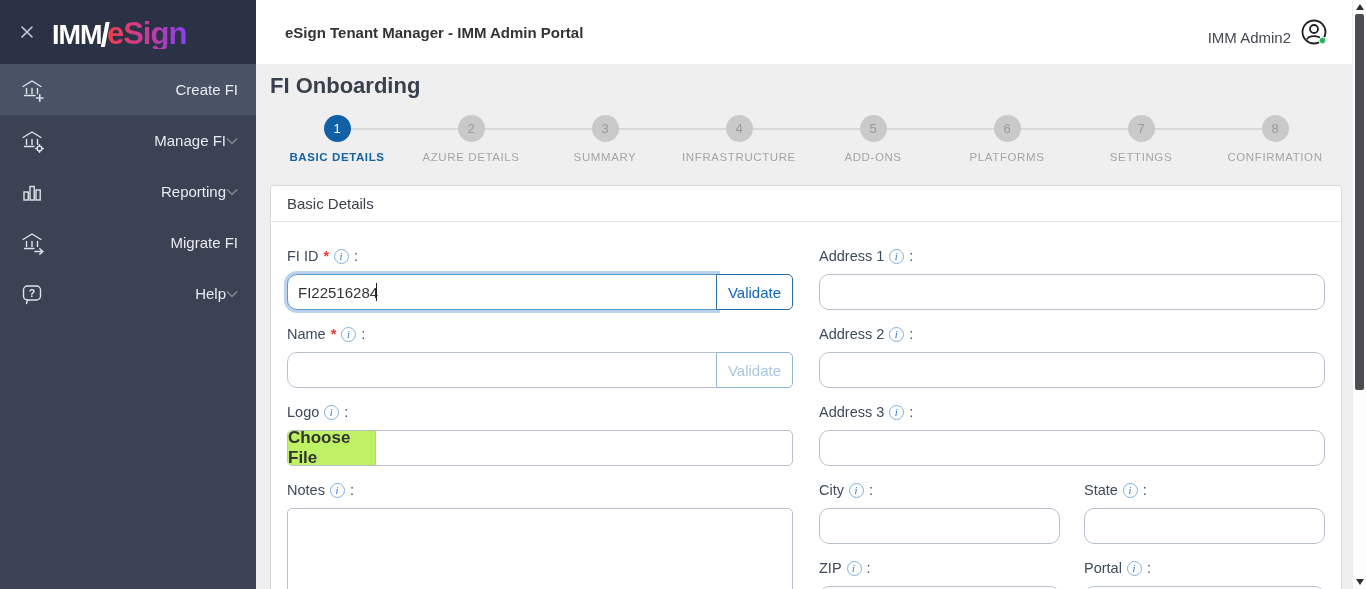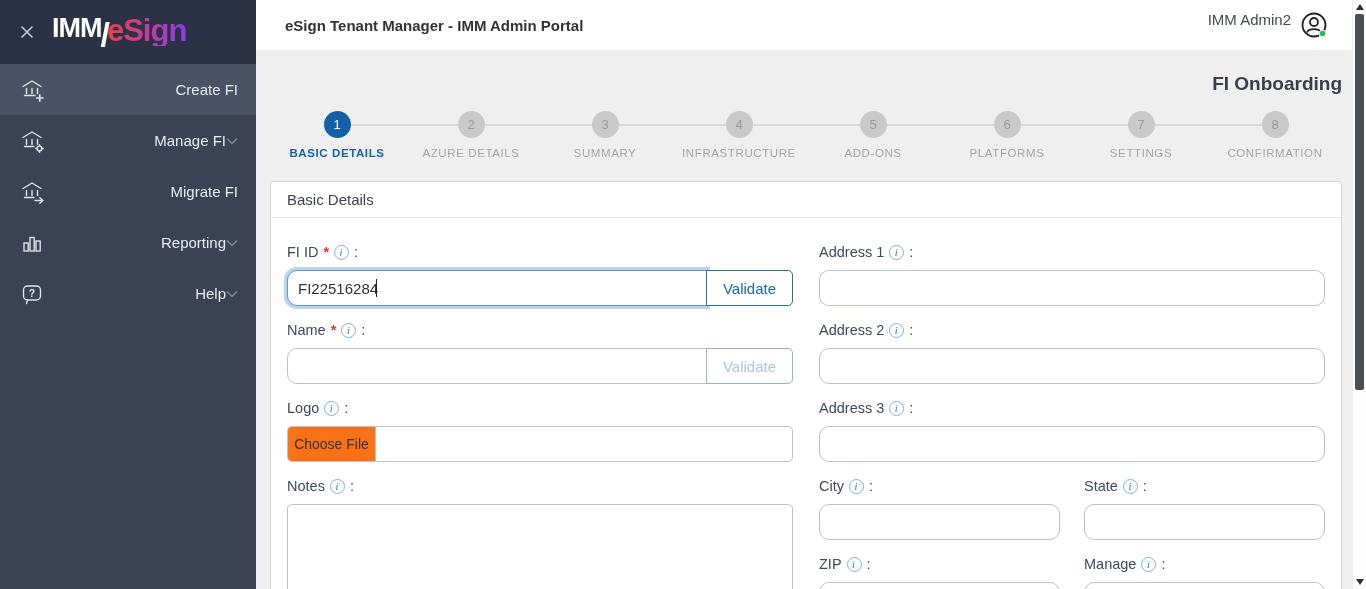--- a/index.html
+++ b/index.html
@@ -2,40 +2,40 @@
 <html><head>
 <meta charset="utf-8">
 <style>
   * { margin:0; padding:0; box-sizing:border-box; }
   html,body { width:1366px; height:589px; overflow:hidden; font-family:"Liberation Sans", sans-serif; background:#efeff0; }
 
   
   .sidebar { position:absolute; left:0; top:0; bottom:0; width:256px; background:#3a4254; z-index:5; }
   .logo-block { height:64px; background:#2b3245; display:flex; align-items:center; padding:0 16px; }
   .close-icon { width:22px; height:22px; margin-right:14px; display:flex; align-items:center; justify-content:center; cursor:pointer; }
-  .brand { display:flex; align-items:flex-start; line-height:1; }
+  .brand { display:flex; align-items:flex-end; line-height:1; }
   .brand-imm { color:#ffffff; font-weight:bold; font-size:27px; letter-spacing:-1px; }
   .brand-slash { color:#ffffff; font-weight:bold; font-size:34px; margin:0 -3px 0 -1px; position:relative; top:2px; }
   .brand-esign { font-weight:bold; font-size:31px; letter-spacing:-1px; background:linear-gradient(90deg,#ef4048 0%,#c93d92 45%,#8a3ff0 100%); -webkit-background-clip:text; background-clip:text; color:transparent; }
   .nav-item { height:51px; display:flex; align-items:center; padding:0 18px 0 20px; color:#e8eaef; font-size:15px; cursor:pointer;text-align:right; }
   .nav-item.active { background:#4a5366; }
   .nav-icon { width:24px; height:24px; margin-right:20px; flex:0 0 24px; display:flex; align-items:center; justify-content:center; }
   .nav-label { flex:1; }
   .nav-chevron { width:12px; height:8px; opacity:.75; }
 
   
-  .header { position:absolute; left:256px; right:0; top:0; height:50px; background:#ffffff; display:flex; align-items:center; padding:0 38px 0 29px; z-index:4;gap:40px; }
+  .header { position:absolute; left:256px; right:0; top:0; height:64px; background:#ffffff; display:flex; align-items:center; padding:0 38px 0 29px; z-index:4;gap:40px; }
   .header-title { font-size:15px; font-weight:bold; color:#333333; }
-  .header-right { margin-left:auto; display:flex; align-items:flex-start; gap:9px; }
+  .header-right { margin-left:auto; display:flex; align-items:flex-end; gap:9px; }
   .user-name { font-size:15px; color:#444a52; }
   .avatar { width:28px; height:28px; position:relative; cursor:pointer; }
 
   
   .content { position:absolute; left:256px; right:0; top:64px; bottom:0; background:#efeff0; overflow:hidden; }
-  .page-title { margin:9px 0 8px 14px; width:1072px; text-align:right; font-size:19px; font-weight:bold; color:#39404d; }
+  .page-title { margin:9px 0 8px 14px; width:1072px; text-align:left; font-size:22px; font-weight:bold; color:#39404d; }
 
   
   .stepper { position:relative; margin:13px 0 0 14px; width:1072px; height:62px; }
   .stepper-line { position:absolute; left:67px; right:67px; top:16px; height:2px; background:#d9d9d9; }
   .steps { position:relative; display:flex; }
   .step { flex:1; display:flex; flex-direction:column; align-items:center; cursor:pointer; }
   .step-circle { width:27px; height:27px; border-radius:50%; background:#c9c9c9; color:#9a9a9a; font-size:13px; display:flex; align-items:center; justify-content:center; position:relative; z-index:2; margin-top:3px; }
   .step.active .step-circle { background:#1261a7; color:#ffffff; }
   .step-label { margin-top:9px; font-size:11.5px; letter-spacing:.6px; color:#a5a5a5; white-space:nowrap; }
   .step.active .step-label { color:#1464a5; font-weight:bold; }
@@ -49,26 +49,26 @@
   .field { margin-bottom:14px; }
   .field-label { display:flex; align-items:center; gap:5px; margin-bottom:8px; font-size:14.5px; color:#3d4a5c; height:20px; }
   .req { color:#e53935; font-weight:bold; }
   .info-icon { width:15px; height:15px; border:1px solid #7fb0dc; border-radius:50%; color:#2a77c9; font-family:"Liberation Serif", serif; font-style:italic; font-size:10.5px; display:inline-flex; align-items:center; justify-content:center; cursor:pointer; padding-right:1px; }
   .colon { color:#3d4a5c; }
 
   .text-input { width:100%; height:36px; border:1px solid #b9c2cc; border-radius:10px; padding:0 10px; font-size:15px; color:#333; font-family:"Liberation Sans", sans-serif; background:#fff; outline:none; }
   .input-group { display:flex; position:relative; }
   .input-group .text-input { flex:1; border-top-right-radius:0; border-bottom-right-radius:0; }
   .input-group .text-input.focused { border-color:#5b9bd5; box-shadow:0 0 0 3px rgba(130,175,220,.55); }
-  .validate-btn { width:87px; height:36px; background:#ffffff; border:1px solid #2e6da4; border-left:1px solid #2e6da4; border-radius:0 5px 5px 0; margin-left:-1px; color:#1565c0; font-size:15px; font-family:"Liberation Sans", sans-serif; cursor:pointer; position:relative; z-index:1; }
+  .validate-btn { width:77px; height:36px; background:#ffffff; border:1px solid #2e6da4; border-left:1px solid #2e6da4; border-radius:0 5px 5px 0; margin-left:-1px; color:#1565c0; font-size:15px; font-family:"Liberation Sans", sans-serif; cursor:pointer; position:relative; z-index:1; }
   .validate-btn.disabled { color:#a9c6e2; border-color:#8fb4da; cursor:default; }
   .caret { position:absolute; left:89px; top:9px; width:1px; height:18px; background:#222; z-index:2; }
 
   .file-control { display:flex; height:36px; border:1px solid #b9c2cc; border-radius:5px; overflow:hidden; background:#fff; cursor:pointer; }
-  .file-btn { width:88px; background:#f97316; border-right:1px solid #b9c2cc; display:flex; align-items:center; justify-content:center; font-size:14px; color:#333; flex:0 0 88px; }
+  .file-btn { width:88px; background:#bef264; border-right:1px solid #b9c2cc; display:flex; align-items:center; justify-content:center; font-size:17px; color:#333; flex:0 0 88px;font-weight:bold; }
   .file-status { padding:0 13px; display:flex; align-items:center; font-size:15px; color:#333; }
 
   textarea.notes { width:100%; height:150px; border:1px solid #b9c2cc; border-radius:5px; padding:8px 10px; font-size:15px; color:#333; font-family:"Liberation Sans", sans-serif; resize:both; outline:none; display:block; }
 
   .two-col { display:grid; grid-template-columns:1fr 1fr; column-gap:24px; }
 
   
   .scrollbar { position:absolute; right:0; top:0; bottom:0; width:14px; background:#fdfdfd; border-left:1px solid #ececec; z-index:10; }
   .sb-up { position:absolute; top:4px; left:3px; width:0; height:0; border-left:4px solid transparent; border-right:4px solid transparent; border-bottom:6px solid #2f2f2f; }
   .sb-down { position:absolute; bottom:4px; left:3px; width:0; height:0; border-left:4px solid transparent; border-right:4px solid transparent; border-top:6px solid #2f2f2f; }
@@ -116,42 +116,42 @@
       </svg>
     </span>
     <span class="nav-label">Manage FI</span>
     <svg class="nav-chevron" viewBox="0 0 12 8" fill="none">
         <path d="M1 1.5 L6 6.5 L11 1.5" stroke="#9aa2b2" stroke-width="1.5"></path>
       </svg>
   </div>
 
   <div class="nav-item">
     <span class="nav-icon">
+      <svg width="24" height="24" viewBox="0 0 24 24" fill="none" stroke="#dfe3ea" stroke-width="1.4">
+        <rect x="4" y="12" width="4.2" height="8"></rect>
+          <rect x="10" y="6.5" width="4.2" height="13.5"></rect>
+          <rect x="16" y="10" width="4.2" height="10"></rect>
+      </svg>
+    </span>
+    <span class="nav-label">Reporting</span>
+    <svg class="nav-chevron" viewBox="0 0 12 8" fill="none">
+        <path d="M1 1.5 L6 6.5 L11 1.5" stroke="#9aa2b2" stroke-width="1.5"></path>
+      </svg>
+  </div>
+
+  <div class="nav-item">
+    <span class="nav-icon">
       <svg width="24" height="24" viewBox="0 0 24 24" fill="none" stroke="#dfe3ea" stroke-width="1.4" stroke-linecap="round">
         <path d="M3 8.5 L12 3 L21 8.5"></path>
           <path d="M6.5 10.5 V15.5 M12 10.5 V15.5 M17.5 10.5 V15.5"></path>
           <path d="M4.5 17.5 H14"></path>
         <path d="M15 20.5 H22.5 M19.8 17.8 L22.8 20.5 L19.8 23.2" stroke-width="1.5"></path>
       </svg>
     </span>
     <span class="nav-label">Migrate FI</span>
-  </div>
-
-  <div class="nav-item">
-    <span class="nav-icon">
-      <svg width="24" height="24" viewBox="0 0 24 24" fill="none" stroke="#dfe3ea" stroke-width="1.4">
-        <rect x="4" y="12" width="4.2" height="8"></rect>
-          <rect x="10" y="6.5" width="4.2" height="13.5"></rect>
-          <rect x="16" y="10" width="4.2" height="10"></rect>
-      </svg>
-    </span>
-    <span class="nav-label">Reporting</span>
-    <svg class="nav-chevron" viewBox="0 0 12 8" fill="none">
-        <path d="M1 1.5 L6 6.5 L11 1.5" stroke="#9aa2b2" stroke-width="1.5"></path>
-      </svg>
   </div>
 
   <div class="nav-item">
     <span class="nav-icon">
       <svg width="24" height="24" viewBox="0 0 24 24" fill="none" stroke="#dfe3ea" stroke-width="1.4">
         <rect x="3.5" y="4" width="17" height="14" rx="4"></rect>
           <path d="M7.5 18 L6.5 21.5" stroke-linecap="round"></path>
         <text x="12" y="15.2" text-anchor="middle" font-size="10.5" font-weight="bold" fill="#dfe3ea" stroke="none" font-family="Liberation Sans, sans-serif">?</text>
       </svg>
     </span>
@@ -324,21 +324,21 @@
           <div class="field">
             <div class="field-label">
               <span>ZIP</span>
               <span class="info-icon">i</span>
               <span class="colon">:</span>
             </div>
             <input class="text-input" type="text" style="">
           </div>
           <div class="field">
             <div class="field-label">
-              <span>Manage</span>
+              <span>Portal</span>
               <span class="info-icon">i</span>
               <span class="colon">:</span>
             </div>
             <input class="text-input" type="text" style="">
           </div>
         </div>
 
       </div>
     </div>
   </div>

